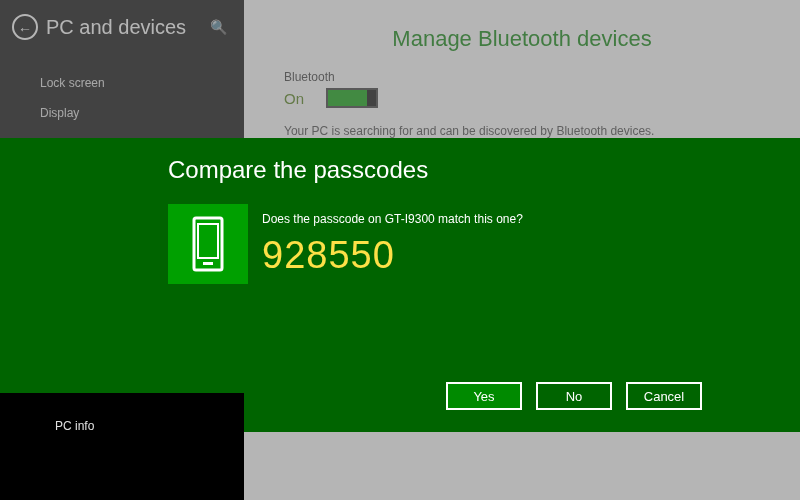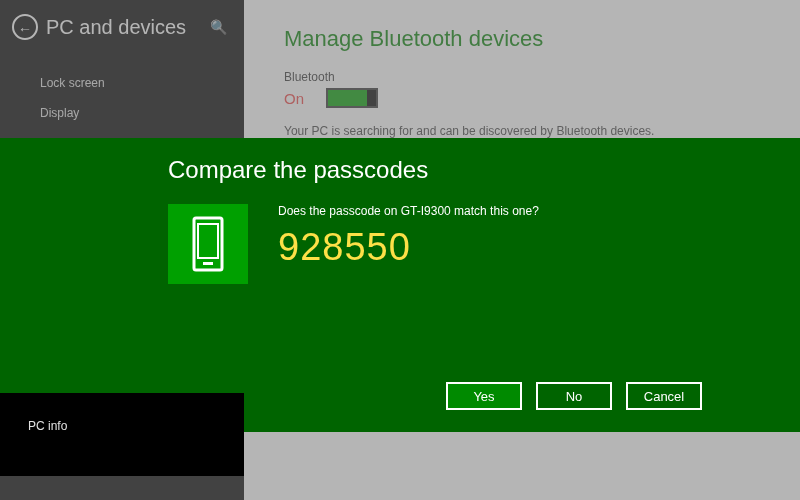--- a/index.html
+++ b/index.html
@@ -10,48 +10,48 @@
     .sidebar-header { display: flex; align-items: center; padding: 14px 12px; }
     .back-btn { width: 26px; height: 26px; border: 2px solid #fff; border-radius: 50%; display: flex; align-items: center; justify-content: center; margin-right: 8px; cursor: pointer; }
     .back-arrow { font-size: 14px; color: #fff; line-height: 1; }
     .sidebar-title { font-size: 20px; font-weight: 300; flex: 1; }
     .search-icon { font-size: 14px; cursor: pointer; padding: 4px; }
     .sidebar-items { padding-top: 14px; }
     .sidebar-item { padding: 8px 40px; font-size: 12px; font-weight: 300; color: #e0e0e0; cursor: pointer; }
     
     
     .main { position: absolute; left: 244px; top: 0; right: 0; height: 500px; background: #fff; padding: 26px 40px; }
-    .main-title { font-size: 22px; font-weight: 300; color: #008000; margin-bottom: 18px; }
+    .main-title { font-size: 22px; font-weight: 300; color: #008000; margin-bottom: 18px; text-align: center; }
     .bt-label { font-size: 12px; color: #333; margin-bottom: 4px; }
     .toggle-row { display: flex; align-items: center; gap: 12px; margin-bottom: 16px; }
-    .toggle-state { font-size: 15px; color: #ef4444; width: 30px; }
+    .toggle-state { font-size: 15px; color: #4d7c0f; width: 30px; }
     .toggle { width: 52px; height: 20px; background: #00a000; border: 2px solid #333; position: relative; cursor: pointer; }
     .toggle-thumb { position: absolute; right: 0; top: 0; width: 9px; height: 100%; background: #000; }
     .search-text { font-size: 12px; color: #404040; margin-bottom: 6px; }
     .dots { display: flex; gap: 32px; padding-left: 52px; }
     .dot { width: 4px; height: 4px; background: #008000; border-radius: 50%; }
     
     
     .dim { position: absolute; left: 0; top: 0; width: 800px; height: 500px; background: rgba(120,120,120,0.55); }
     
     
     .dialog { position: absolute; left: 0; top: 138px; width: 800px; height: 294px; background: #006400; color: #fff; }
     .dialog-inner { padding: 18px 0 0 168px; }
     .dialog-title { font-size: 24px; font-weight: 300; margin-bottom: 20px; }
-    .dialog-body { display: flex; align-items: flex-start; gap: 30px; }
+    .dialog-body { display: flex; align-items: center; gap: 14px; }
     .device-icon { width: 80px; height: 80px; background: #00a000; display: flex; align-items: center; justify-content: center; }
     .device-svg { width: 40px; height: 56px; }
     .dialog-text { font-size: 12px; margin-bottom: 8px; }
     .passcode { font-size: 38px; font-weight: 300; color: #fde047; letter-spacing: 1px; }
     .dialog-actions { position: absolute; right: 98px; bottom: 22px; display: flex; gap: 14px; }
     .dlg-btn { min-width: 76px; height: 28px; border: 2px solid #fff; background: transparent; color: #fff; font-size: 13px; cursor: pointer; display: flex; align-items: center; justify-content: center; }
     .dlg-btn.primary { background: #008a00; }
     
     
-    .sidebar-slice-bottom { position: absolute; left: 0; top: 393px; width: 244px; height: 83px; background: #000; color: #fff; }
+    .sidebar-slice-bottom { position: absolute; left: 0; top: 393px; width: 244px; height: 107px; background: #000; color: #fff; padding-left: 27px; }
     .sidebar-slice-bottom .sidebar-item { padding: 10px 28px; }
   </style>
 </head>
 <body>
 
 <div class="sidebar">
   <div class="sidebar-header">
     <div class="back-btn">
       <span class="back-arrow">←</span>
     </div>

